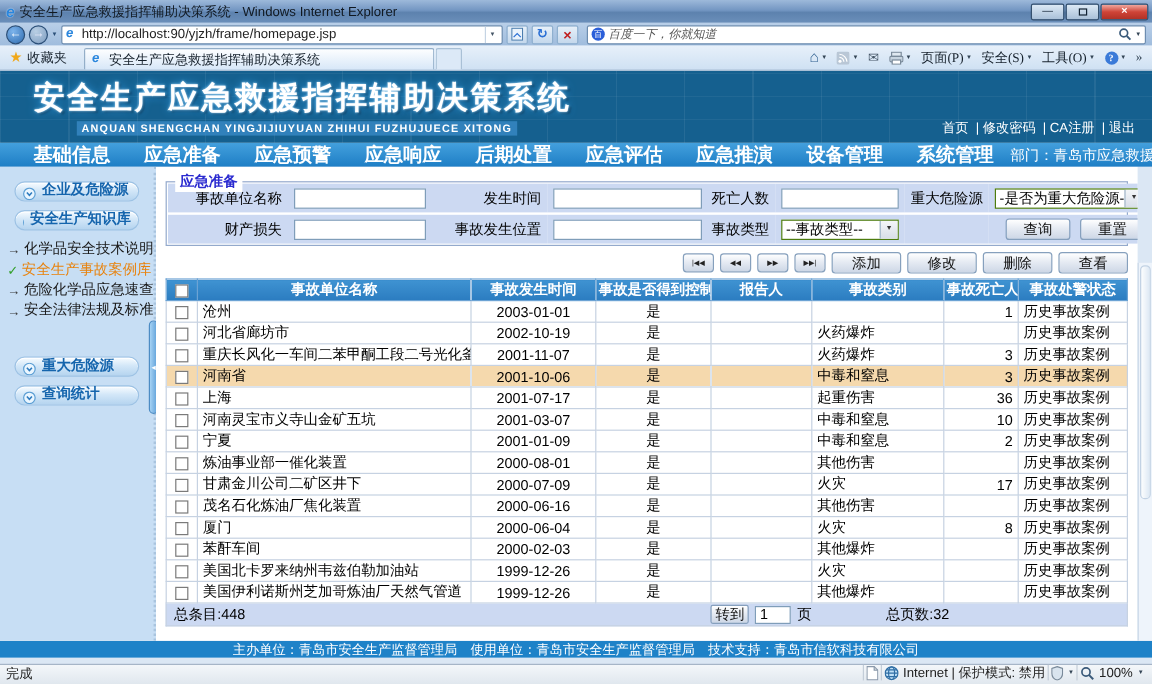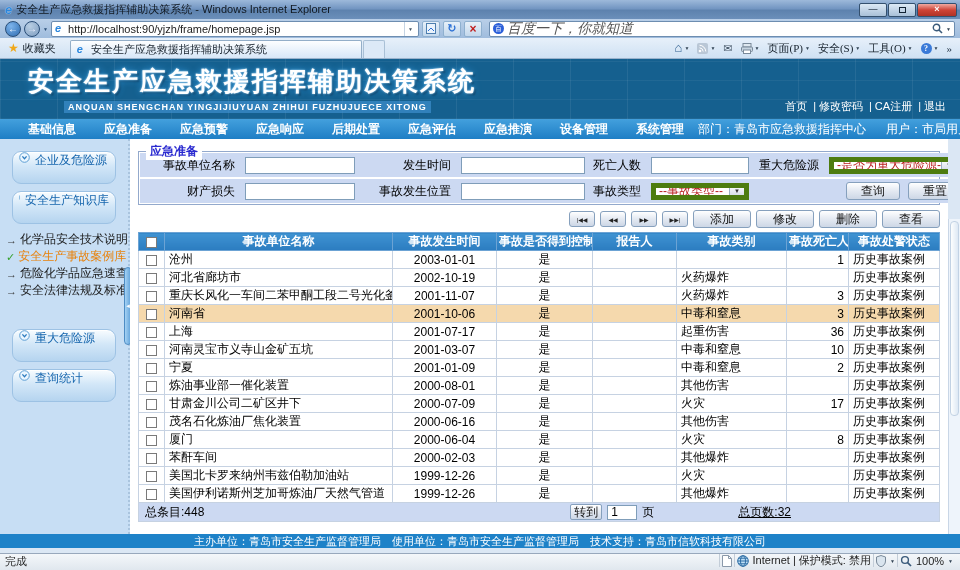--- a/index.html
+++ b/index.html
@@ -32,21 +32,21 @@
   .addr-url { font-size:11px; color:#222; white-space:nowrap; overflow:hidden; flex:1; }
   .addr-dd { border-left:1px solid #c5d4e4; padding:0 3px; font-size:5px; color:#456; align-self:stretch; display:flex; align-items:center; }
   .chrome-btn { height:16px; min-width:18px; display:flex; align-items:center; justify-content:center;
     border:1px solid #8fb0cf; border-radius:2px; background:linear-gradient(#e7f0f9,#c4d8ec); }
   .chrome-btn.stop { color:#c02020; font-weight:bold; font-size:12px; }
   .chrome-btn.refresh { color:#2a6fd4; font-weight:bold; font-size:11px; }
   .search-box { margin-left:4px; flex:1; height:16px; background:#fff; border:1px solid #6d8db0; border-radius:2px;
     display:flex; align-items:center; gap:3px; padding:0 3px; }
   .baidu-ic { width:11px; height:11px; border-radius:50%; background:#2b5fd9; color:#fff; font-size:7px;
     display:flex; align-items:center; justify-content:center; }
-  .search-text { flex:1; font-size:14px; color:#555; font-style:italic; white-space:nowrap; overflow:hidden; }
+  .search-text { flex:1; font-size:10px; color:#555; font-style:italic; white-space:nowrap; overflow:hidden; }
 
   .favbar { height:21px; flex:0 0 21px; display:flex; align-items:flex-end; padding:0 6px 0 8px;
     background:linear-gradient(#e7f0fa,#cfe1f3); border-bottom:1px solid #9ab2cc; }
   .fav-left { display:flex; align-items:center; gap:4px; height:100%; }
   .star { color:#f0a81a; font-size:12px; }
   .fav-label { font-size:11px; color:#16212c; }
   .tab { margin-left:14px; width:292px; height:18px; background:linear-gradient(#fdfeff,#d7e7f8);
     border:1px solid #93aec8; border-bottom:none; border-radius:2px 2px 0 0;
     display:flex; align-items:center; gap:4px; padding:0 6px; }
   .tab-title { font-size:11px; color:#16212c; white-space:nowrap; overflow:hidden; }
@@ -71,28 +71,28 @@
     text-shadow:0 0 2px #bfe6ff,0 0 7px #2f9ae0,2px 2px 2px #0b3a5c; }
   .hdr-sub { margin:1px 0 0 36px; display:inline-block; font-size:9px; font-weight:bold; color:#fff;
     letter-spacing:1px; background:rgba(64,148,210,.65); padding:1px 4px; }
   .hdr-links { position:absolute; right:14px; bottom:5px; list-style:none; display:flex; color:#fff; font-size:11px; }
   .hdr-links li { cursor:pointer; }
   .hdr-links li + li::before { content:"|"; margin:0 3px 0 6px; }
 
   .topnav { height:20px; flex:0 0 20px; display:flex; align-items:center;
     background:linear-gradient(#43a0dd,#1e7ec5); color:#fff; padding:0 12px 0 14px; }
   .topnav ul { list-style:none; display:flex; }
-  .topnav li { padding:0 14px; font-weight:bold; font-size:12px; cursor:pointer; white-space:nowrap; }
+  .topnav li { padding:0 14px; font-weight:bold; font-size:16px; cursor:pointer; white-space:nowrap; }
   .nav-right { margin-left:auto; display:flex; gap:20px; font-size:12px; white-space:nowrap; }
 
   .page-body { flex:1; display:flex; position:relative; background:#dbe7f4; overflow:hidden; }
   .sidebar { width:130px; flex:0 0 130px; background:#c7def4; border-right:2px dotted #a9c4de; padding-top:12px; }
-  .sec-btn { margin:0 12px 7px 12px; height:33px; border:1px solid #9dc2e4; border-radius:9px;
+  .sec-btn { margin:0 12px 7px 12px; height:17px; border:1px solid #9dc2e4; border-radius:9px;
     background:linear-gradient(#f8fcff,#d3e7f8 45%,#b5d4ef); box-shadow:inset 0 1px 0 #fff;
-    display:flex; align-items:flex-start; gap:5px; padding:0 6px; color:#1565ad; font-weight:normal; font-size:12px; cursor:pointer; white-space:nowrap; }
+    display:flex; align-items:flex-end; gap:5px; padding:0 6px; color:#1565ad; font-weight:bold; font-size:12px; cursor:pointer; white-space:nowrap; }
   .sec-btn.gap-top { margin-top:30px; }
   .submenu { list-style:none; margin:3px 0 4px 6px; }
   .submenu .menu-item { height:17px; display:flex; align-items:center; gap:3px; font-size:12px; color:#1a1a1a; cursor:pointer; white-space:nowrap; overflow:hidden; }
   .mi-icon::before { content:"→"; font-weight:bold; color:#3a3a3a; font-size:11px; }
   .menu-item.active .mi-icon::before { content:"✓"; color:#35a02c; }
   .menu-item.active .mi-label { color:#e8820c; }
 
   .splitter { position:absolute; left:124px; top:128px; width:8px; height:78px; border-radius:4px;
     background:linear-gradient(90deg,#a5d2f4,#5d9fd8); border:1px solid #4d8cc4;
     display:flex; align-items:center; justify-content:center; cursor:pointer; }
@@ -108,22 +108,22 @@
   
   .query { margin-top:9px; border:1px solid #93a9cc; position:relative; background:#fff; padding:1px; }
   .query-legend { position:absolute; top:-9px; left:7px; background:#fff; padding:0 4px;
     color:#2b2bd0; font-weight:bold; font-size:12px; }
   .q-grid { display:grid; grid-template-columns:100px 120px 96px 134px 56px 108px 70px 1fr; row-gap:2px; background:#fff; }
   .q-cell { background:#ccd9f2; height:24px; display:flex; align-items:center; }
   .q-label { justify-content:flex-end; padding-right:5px; color:#000; white-space:nowrap; }
   .q-field { padding:0 5px; }
   .q-field input[type=text] { flex:1; height:17px; border:1px solid #7f9db9; font-size:12px; padding:0 2px;
     font-family:inherit; background:#fff; min-width:0; }
-  .fake-select { flex:1; height:17px; border:5px solid #4d7c0f; background:#fff; display:flex; align-items:center;
-    padding-left:3px; font-size:12px; color:#b91c1c; cursor:default; min-width:0; white-space:nowrap; overflow:hidden; }
+  .fake-select { flex:1; height:17px; border:1px solid #4d7c0f; background:#fff; display:flex; align-items:center;
+    padding-left:3px; font-size:12px; color:#000000; cursor:default; min-width:0; white-space:nowrap; overflow:hidden; }
   .dd-btn { margin-left:auto; width:15px; align-self:stretch; background:linear-gradient(#f4f6f8,#d8dee8);
     border-left:1px solid #9ab0c4; display:flex; align-items:center; justify-content:center; flex:0 0 15px; }
   .dd-btn::before { content:"▼"; font-size:6px; color:#333; }
   .q-buttons { justify-content:flex-end; gap:8px; padding-right:4px; }
 
   .btn { height:18px; min-width:54px; border:1px solid #86a0bd; border-radius:3px;
     background:linear-gradient(#ffffff,#e6ebf3 45%,#cdd7e6); font-size:12px; color:#111;
     display:inline-flex; align-items:center; justify-content:center; cursor:pointer; font-family:inherit; }
 
   
@@ -144,21 +144,21 @@
   td.c-check, th.c-check { text-align:center; padding:0; }
   td.c-date, td.c-ctrl { text-align:center; }
   td.c-death { text-align:right; padding-right:6px; }
 
   .summary { height:19px; background:#ccd9f2; border:1px solid #c6d2e2; border-top:none;
     display:flex; align-items:center; font-size:12px; }
   .sum-left { margin-left:6px; }
   .goto-group { margin-left:auto; display:flex; align-items:center; gap:5px; }
   .goto-btn { height:16px; min-width:32px; border-radius:2px; }
   .page-input { width:30px; height:15px; border:1px solid #7f9db9; font-size:12px; padding:0 3px; font-family:inherit; }
-  .sum-pages { margin-left:84px; margin-right:148px;text-decoration:underline; }
+  .sum-pages { margin-left:62px; margin-right:148px; }
 
   .page-footer { height:14px; flex:0 0 14px; margin-bottom:5px; background:#1e82c8; color:#fff; font-size:11px;
     display:flex; align-items:center; justify-content:center; }
 
   
   .statusbar { height:17px; flex:0 0 17px; display:flex; align-items:flex-start; padding:0 5px;
     background:linear-gradient(#f4f7fa,#e0e7ee); border-top:1px solid #98a8bc; font-size:11px; color:#222; }
   .sb-right { margin-left:auto; display:flex; align-items:center; }
   .sb-seg { display:flex; align-items:center; gap:4px; padding:0 2px; border-left:1px solid #c3cdd8; height:13px; }
   svg { display:block; }

